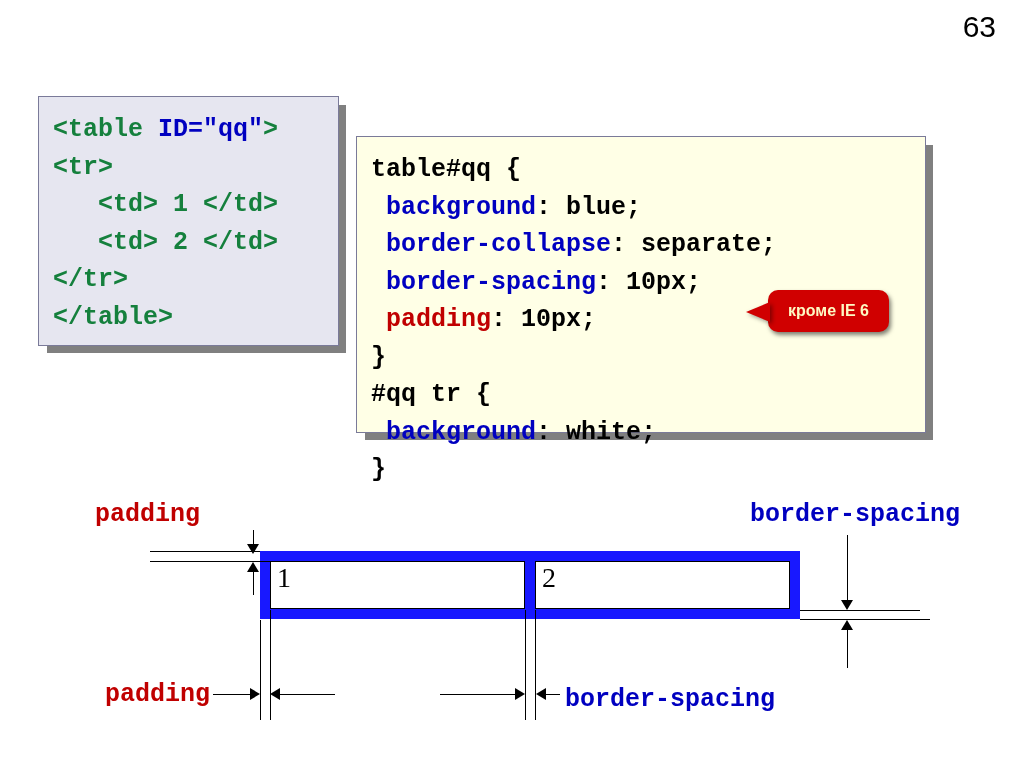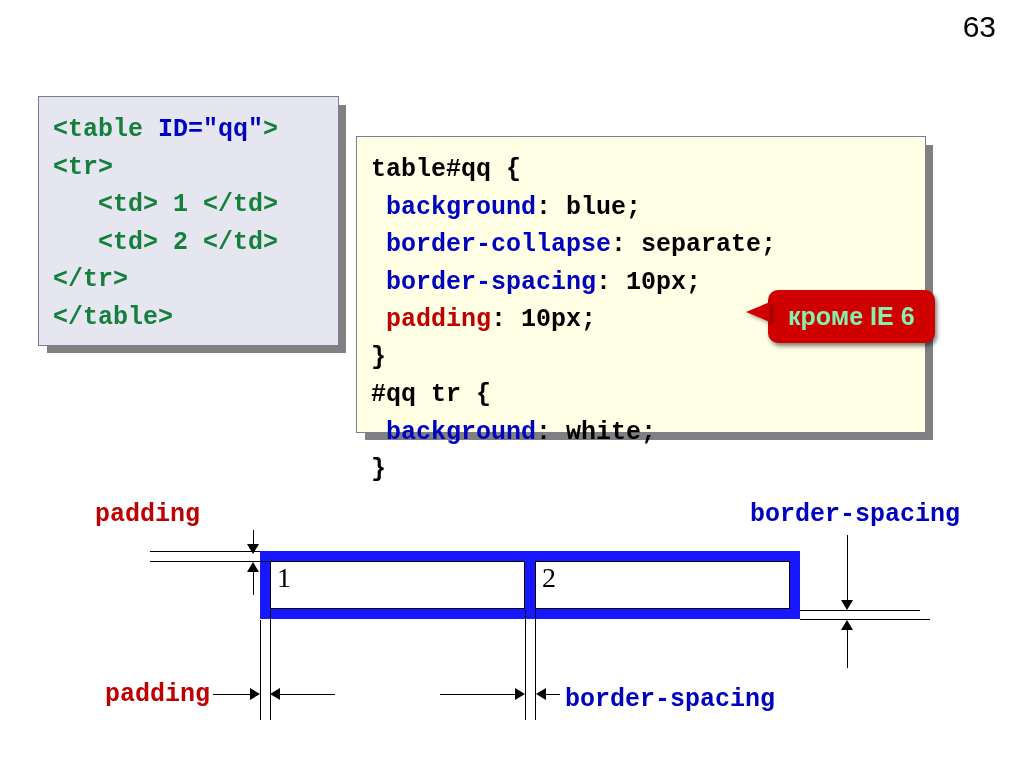--- a/index.html
+++ b/index.html
@@ -73,22 +73,22 @@
   .c-blue  { color: #0000c0; }
   .c-brown { color: #15803d; }
   .c-red   { color: #c00000; }
   .c-redlbl{ color: #c00000; font-family:"Courier New",monospace; font-weight:bold; font-size:25px; }
   .c-bluelbl{ color: #0000c0; font-family:"Courier New",monospace; font-weight:bold; font-size:25px; }
   .callout {
     position: absolute;
     top: 290px;
     left: 768px;
     background: #d00000;
-    color: #86efac;
-    font-size: 25px;
+    color: #fef9c3;
+    font-size: 16px;
     font-weight: bold;
     padding: 12px 20px;
     border-radius: 10px;
     box-shadow: 2px 3px 4px rgba(0,0,0,.5);
   }
   .callout::before {
     content: "";
     position: absolute;
     top: 12px;
     left: -22px;

